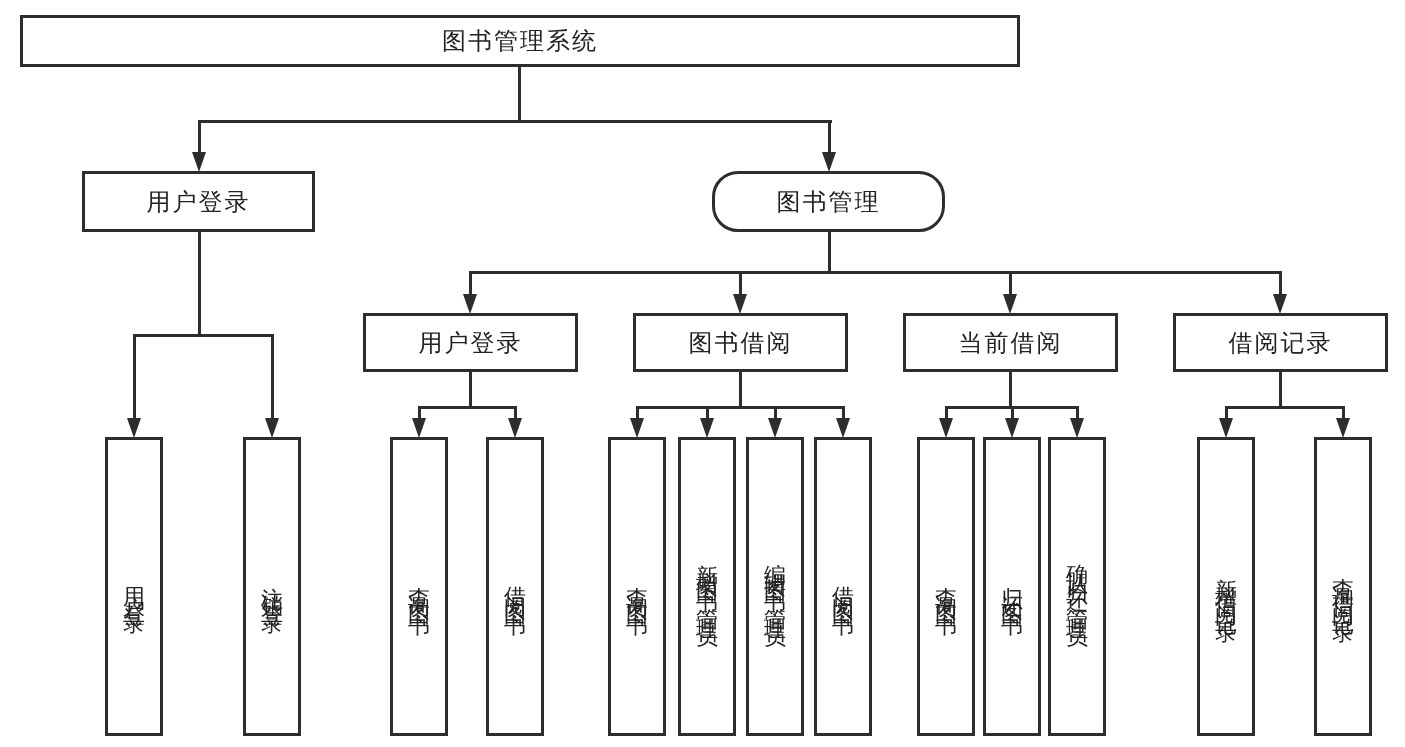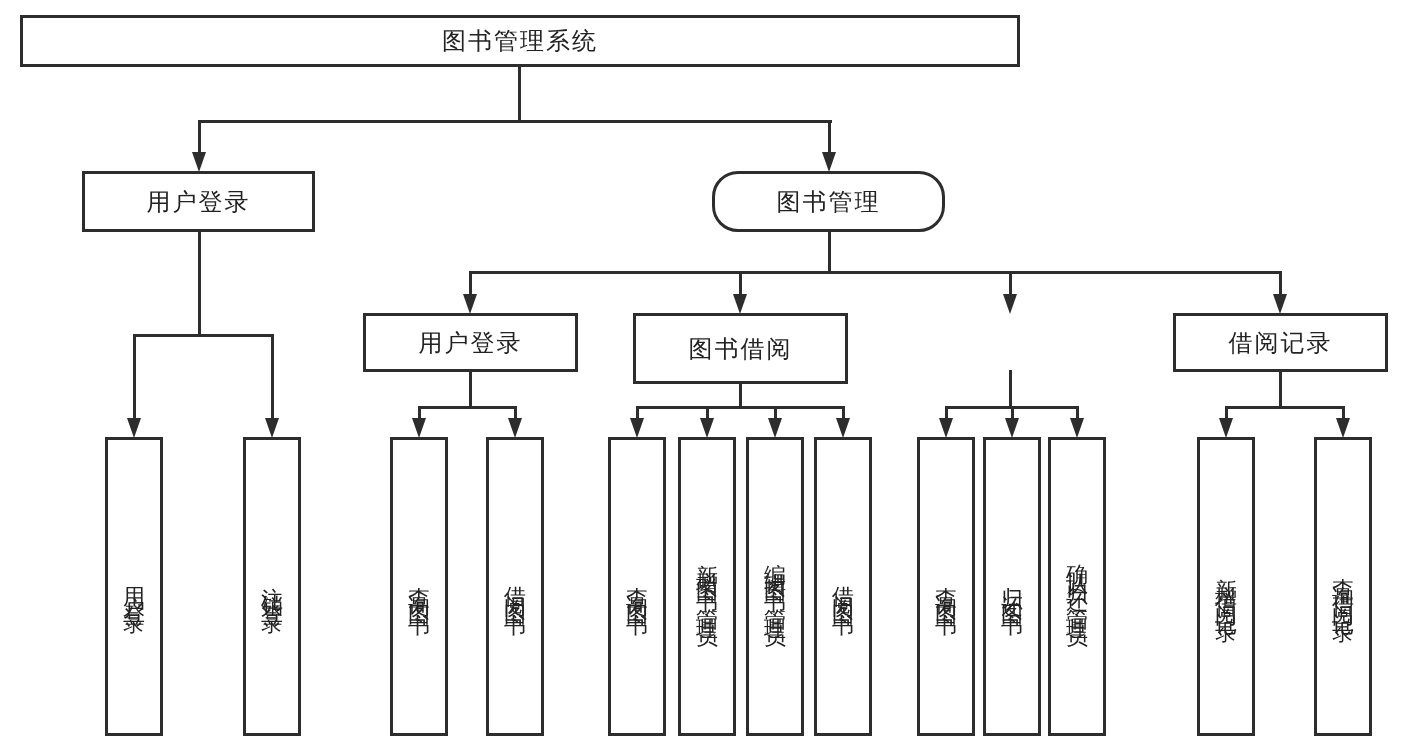--- a/index.html
+++ b/index.html
@@ -68,22 +68,25 @@
   <div class="vl" style="left:739px;top:271px;height:26px;"></div>
   <div class="arr" style="left:733px;top:294px;"></div>
   <div class="vl" style="left:1009px;top:271px;height:26px;"></div>
   <div class="arr" style="left:1003px;top:294px;"></div>
   <div class="vl" style="left:1279px;top:271px;height:26px;"></div>
   <div class="arr" style="left:1273px;top:294px;"></div>
 
   <div class="box" style="left:363px;top:313px;width:215px;height:59px;">
     <span class="lbl">用户登录</span>
   </div>
-  <div class="box" style="left:633px;top:313px;width:215px;height:71px;align-items:center;">
+  <div class="box" style="left:633px;top:313px;width:215px;height:59px;align-items:center;">
     <span class="lbl">图书借阅</span>
+  </div>
+  <div class="box" style="left:903px;top:313px;width:215px;height:59px;">
+    <span class="lbl">当前借阅</span>
   </div>
   <div class="box" style="left:1173px;top:313px;width:215px;height:59px;">
     <span class="lbl">借阅记录</span>
   </div>
 
   <div class="vl" style="left:469px;top:370px;height:38px;"></div>
   <div class="hl" style="left:418px;top:406px;width:99px;"></div>
   <div class="vl" style="left:418px;top:406px;height:14px;"></div>
   <div class="arr" style="left:412px;top:418px;"></div>
   <div class="vl" style="left:514px;top:406px;height:14px;"></div>

